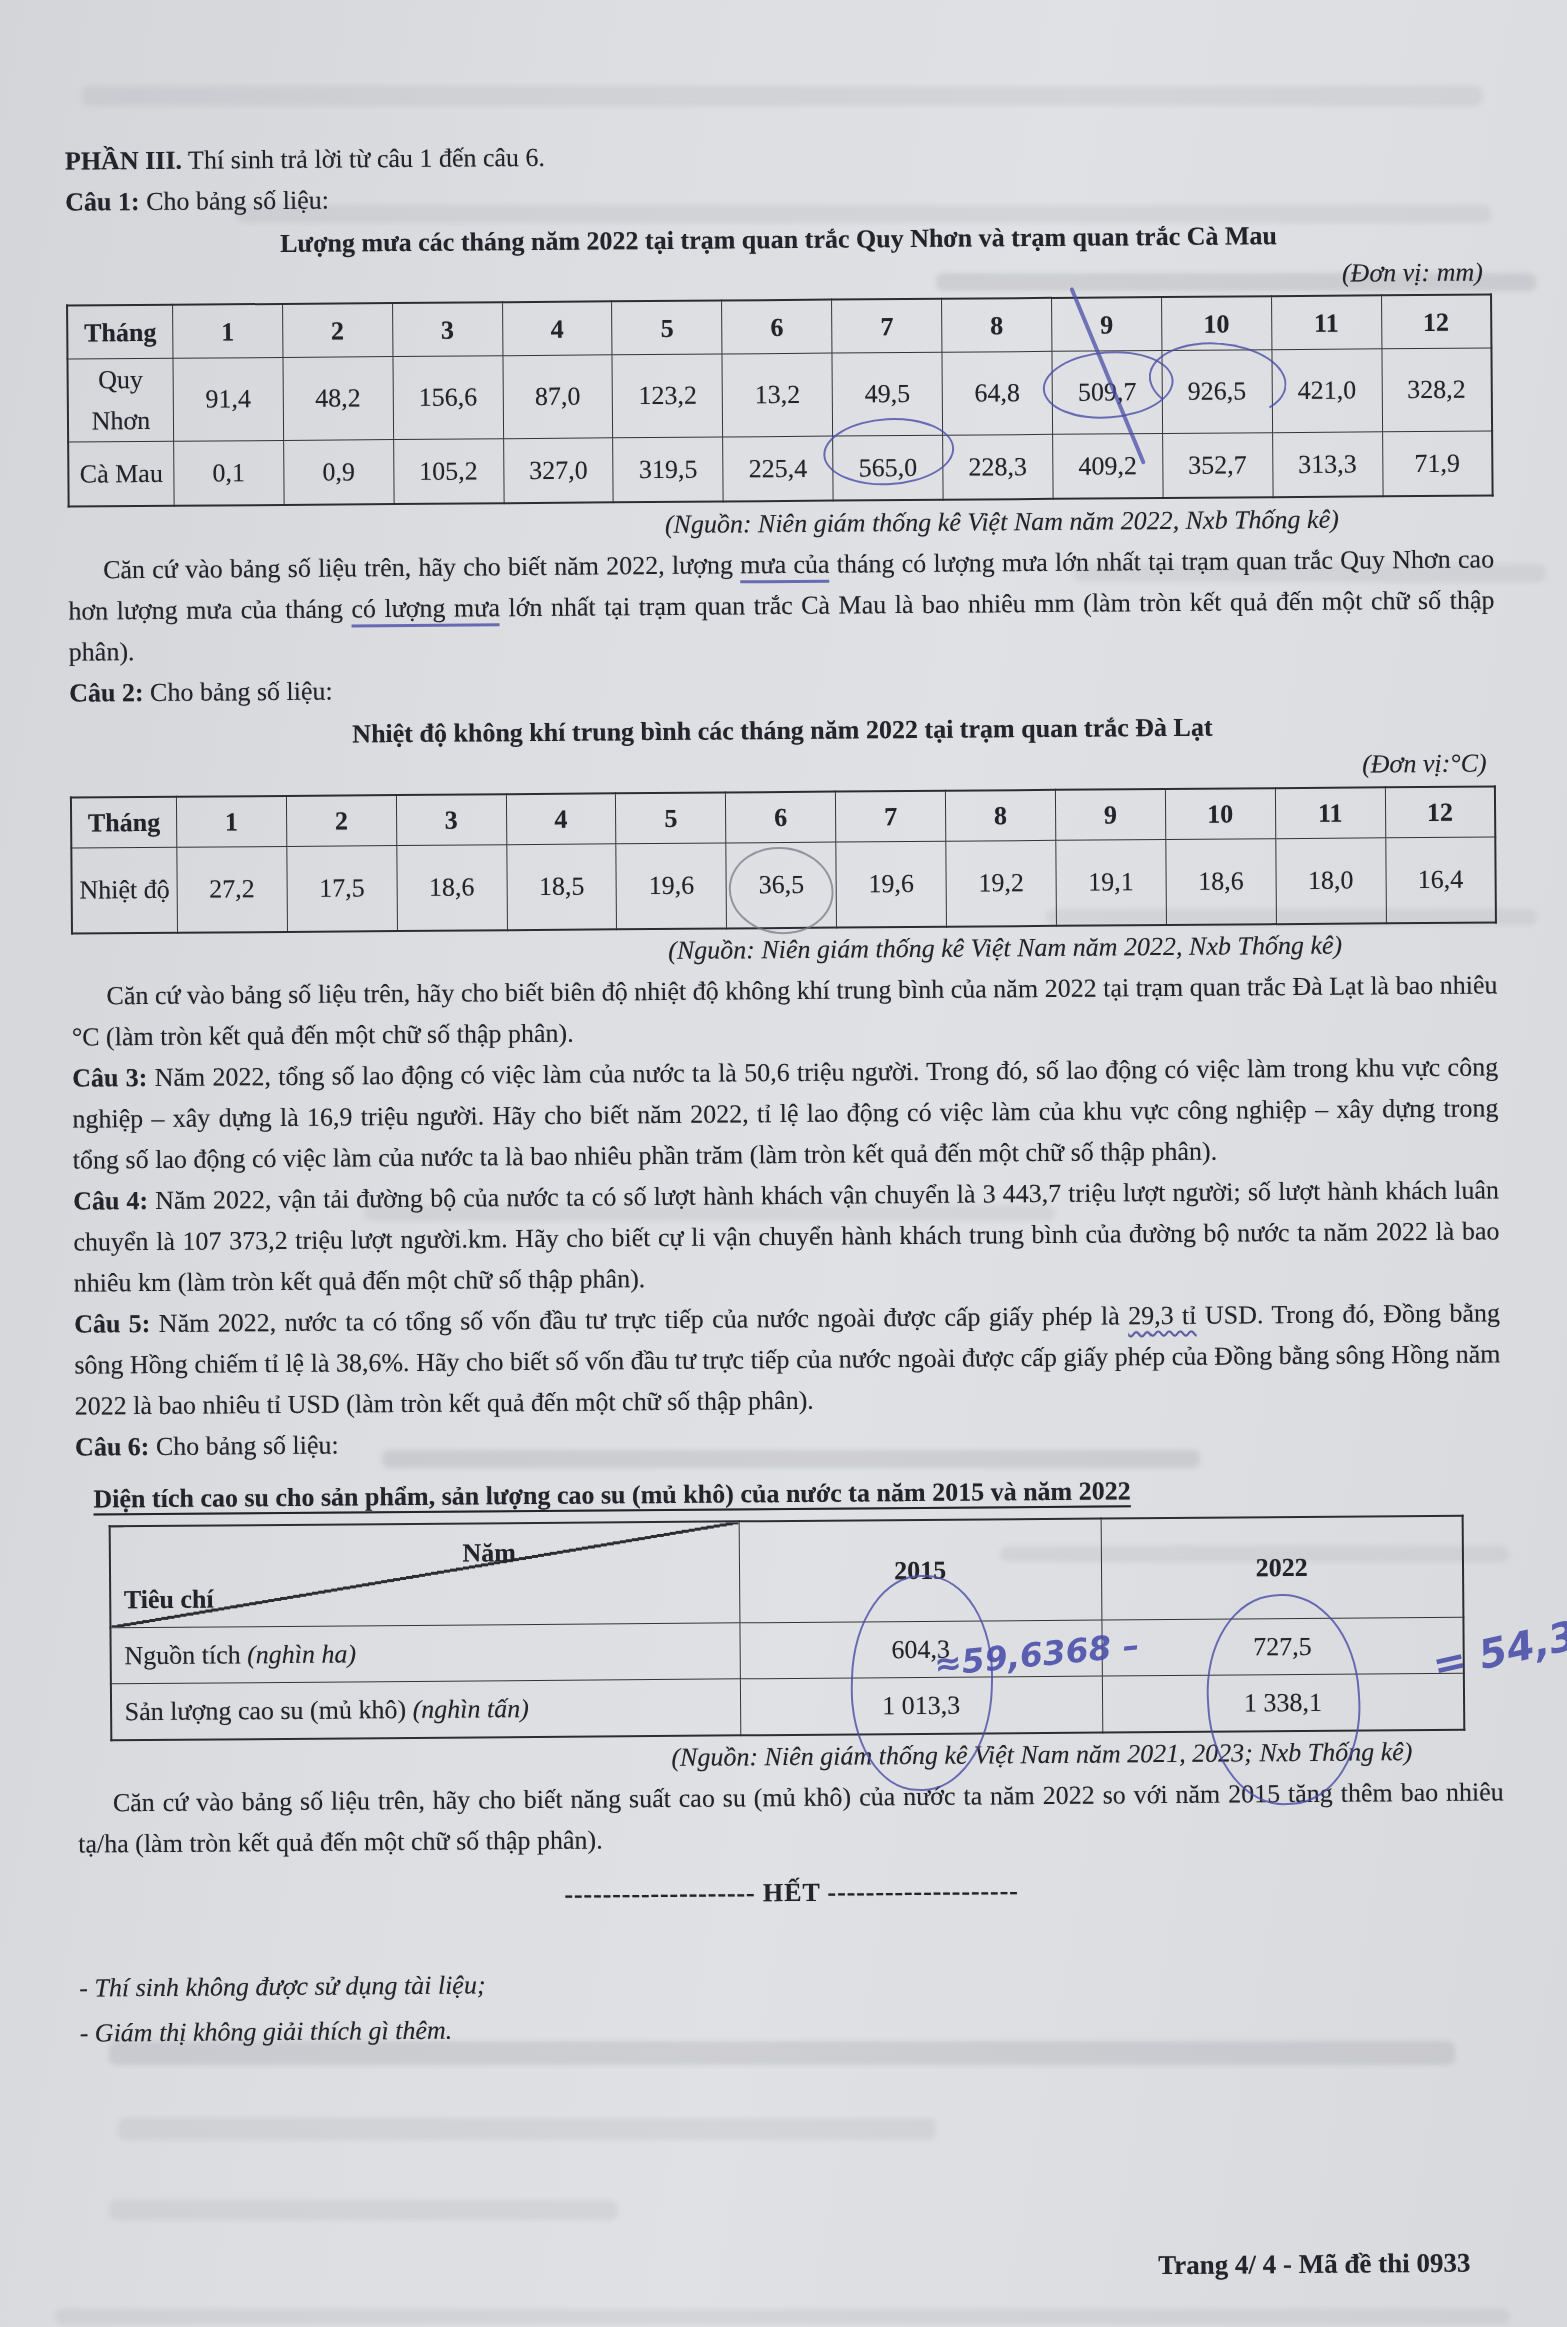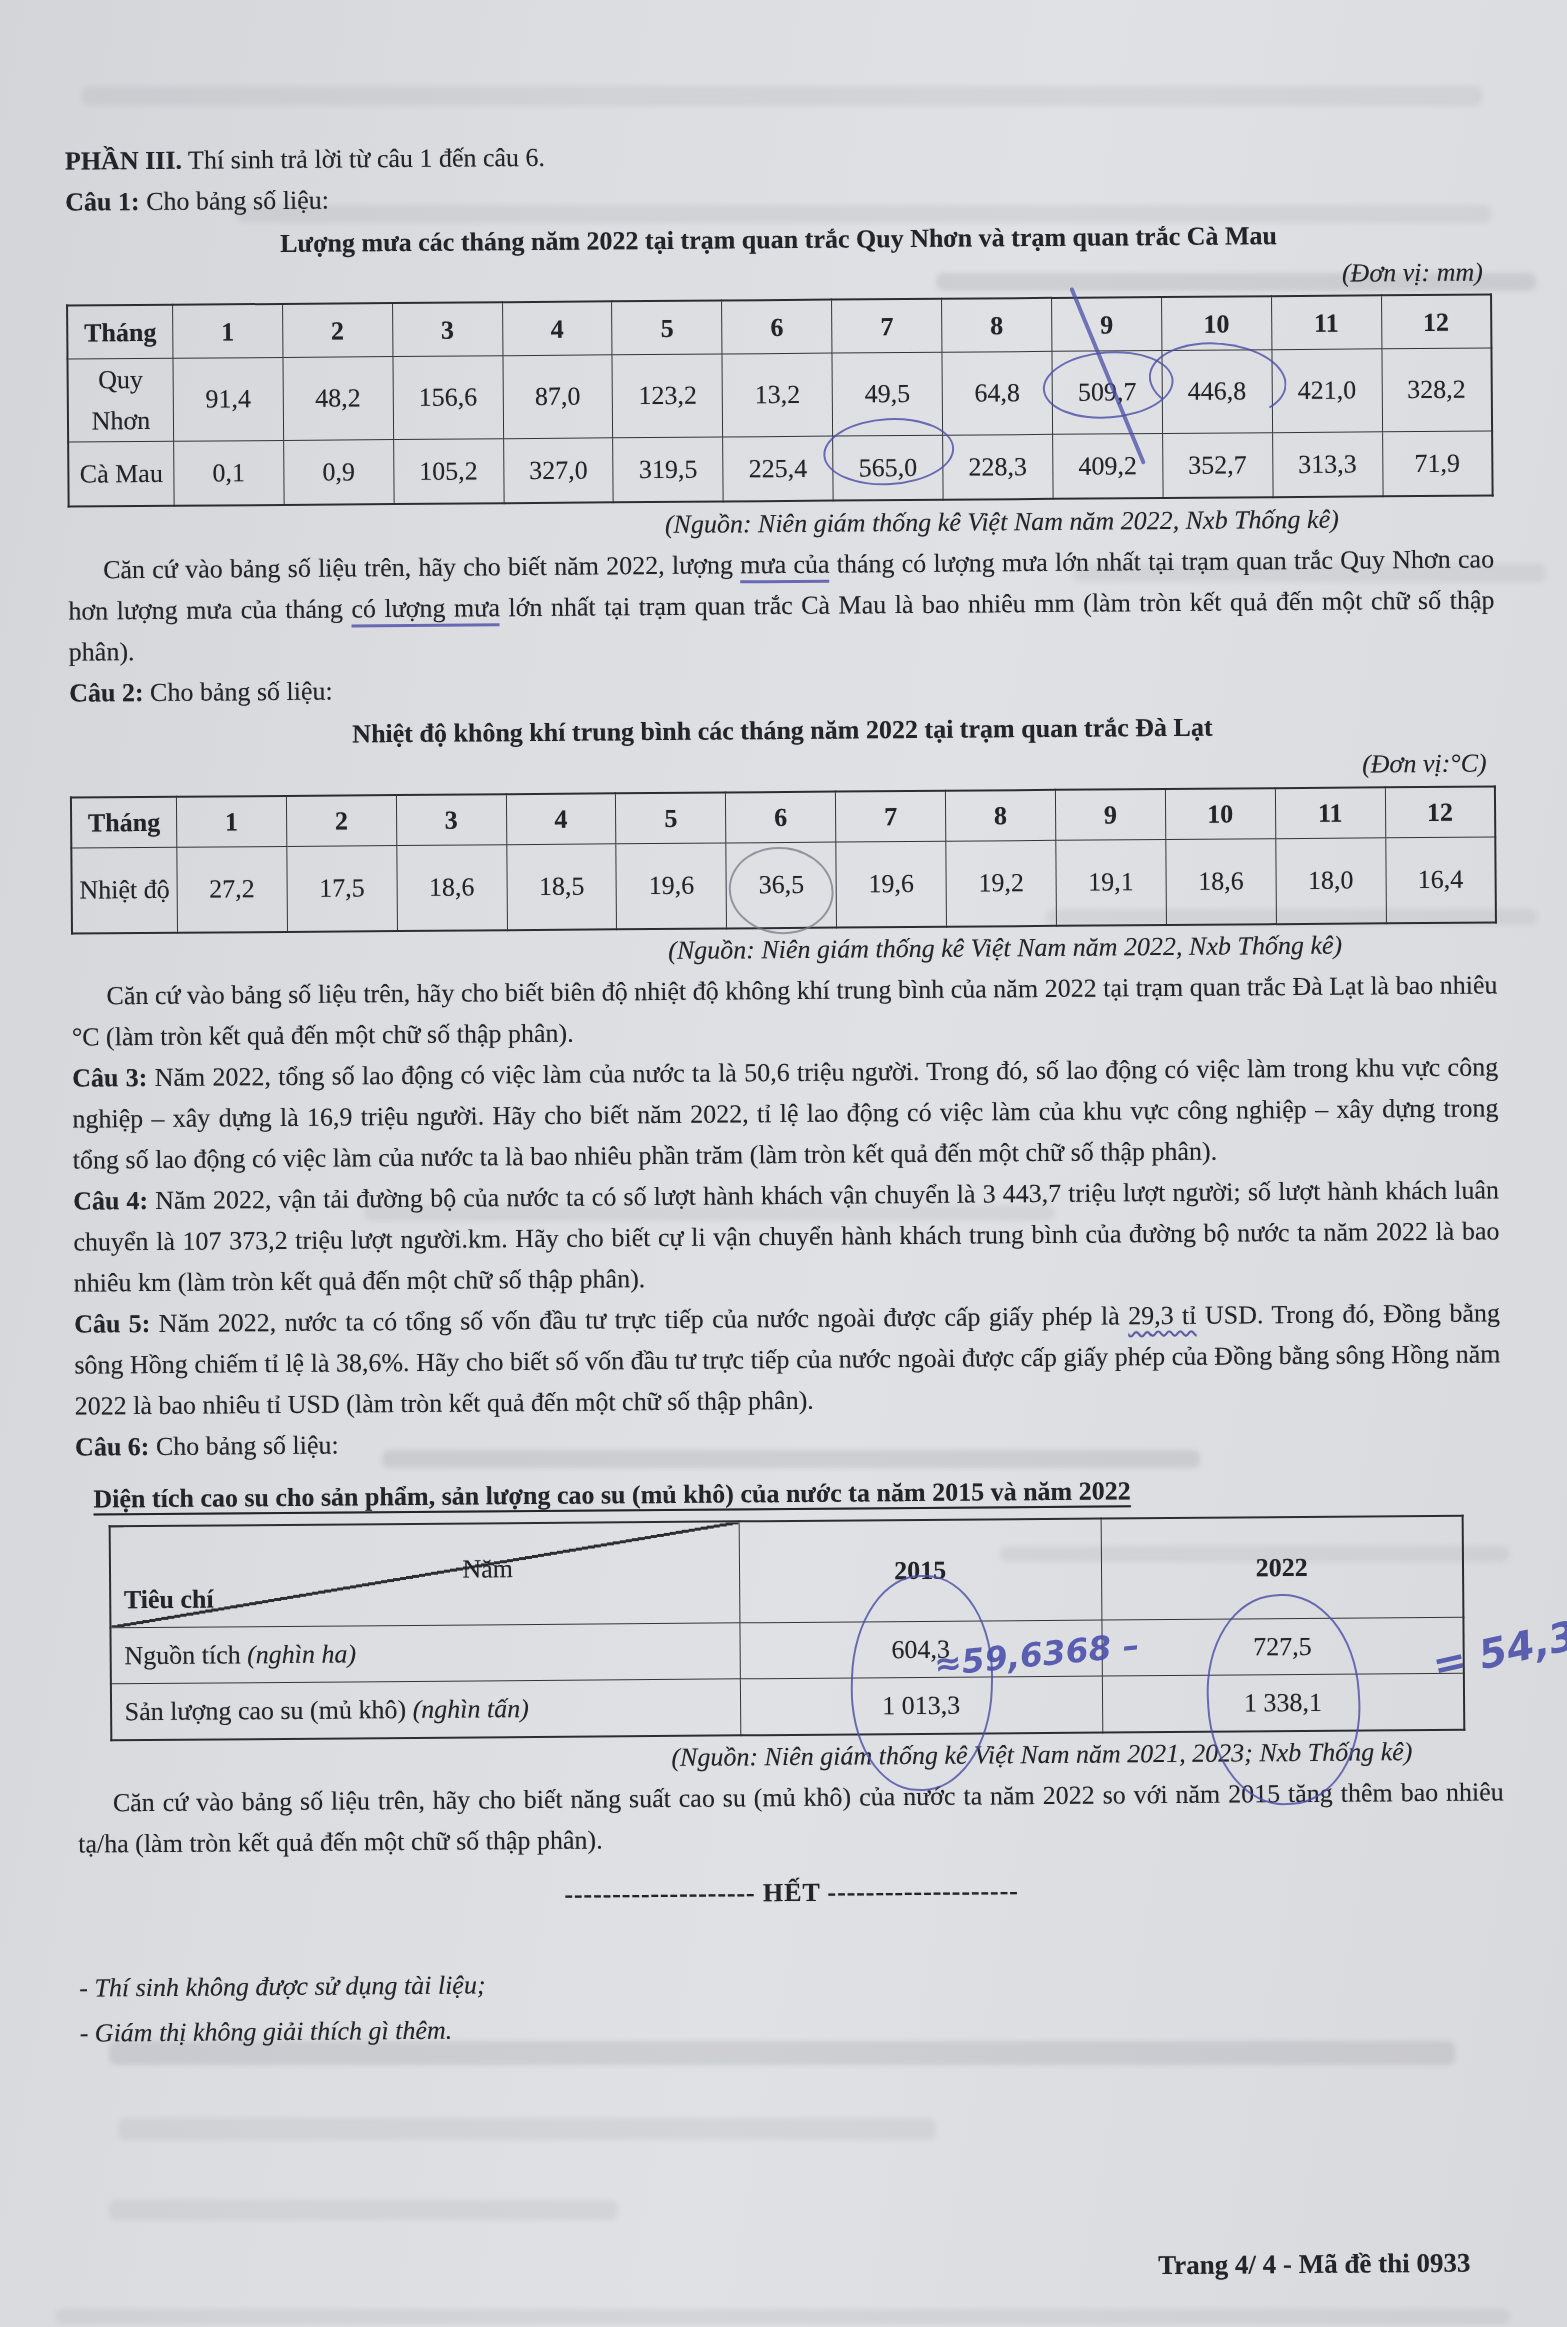--- a/index.html
+++ b/index.html
@@ -48,21 +48,21 @@
   .t3-wrap { position:relative; width:1355px; margin-left:33px; margin-top:0; overflow:visible; }
   .t3 { border:2.3px solid #2c2d33; }
   .t3 td { border:1.6px solid #33343b; font-size:26px; }
   .t3 .hdr { height:102px; position:relative; }
   .t3 .corner {
     background:
       linear-gradient(to bottom right,
         transparent calc(50% - 1.5px), #2c2d33 calc(50% - 1.5px),
         #2c2d33 calc(50% + 1.5px), transparent calc(50% + 1.5px));
   }
-  .t3 .corner .nam { position:absolute; top:24px; left:56%; font-weight:normal; }
+  .t3 .corner .nam { position:absolute; top:8px; left:56%; font-weight:bold; }
   .t3 .corner .tieuchi { position:absolute; bottom:7.3px; left:12.7px; font-weight:bold; }
   .t3 .year { text-align:center; font-weight:bold; }
   .t3 .rowlab { height:56px; text-align:left; padding-left:12.7px; }
   .t3 .val { height:56px; text-align:center; }
   .it { font-style:italic; }
 
   
   .pen { position:absolute; border:2.7px solid rgba(74,78,166,0.8); border-radius:50%; pointer-events:none; }
   .pencil { position:absolute; border:2.7px solid rgba(120,124,134,0.75); border-radius:50%; pointer-events:none; }
   .pen-line { position:absolute; width:3.6px; background:rgba(74,78,166,0.75); border-radius:2.7px; pointer-events:none; }
@@ -131,21 +131,21 @@
             <td>Quy Nhơn</td>
             <td>91,4</td>
             <td>48,2</td>
             <td>156,6</td>
             <td>87,0</td>
             <td>123,2</td>
             <td>13,2</td>
             <td>49,5</td>
             <td>64,8</td>
             <td>509,7</td>
-            <td>446,8</td>
+            <td>926,5</td>
             <td>421,0</td>
             <td>328,2</td>
           </tr>
           <tr>
             <td>Cà Mau</td>
             <td>0,1</td>
             <td>0,9</td>
             <td>105,2</td>
             <td>327,0</td>
             <td>319,5</td>

